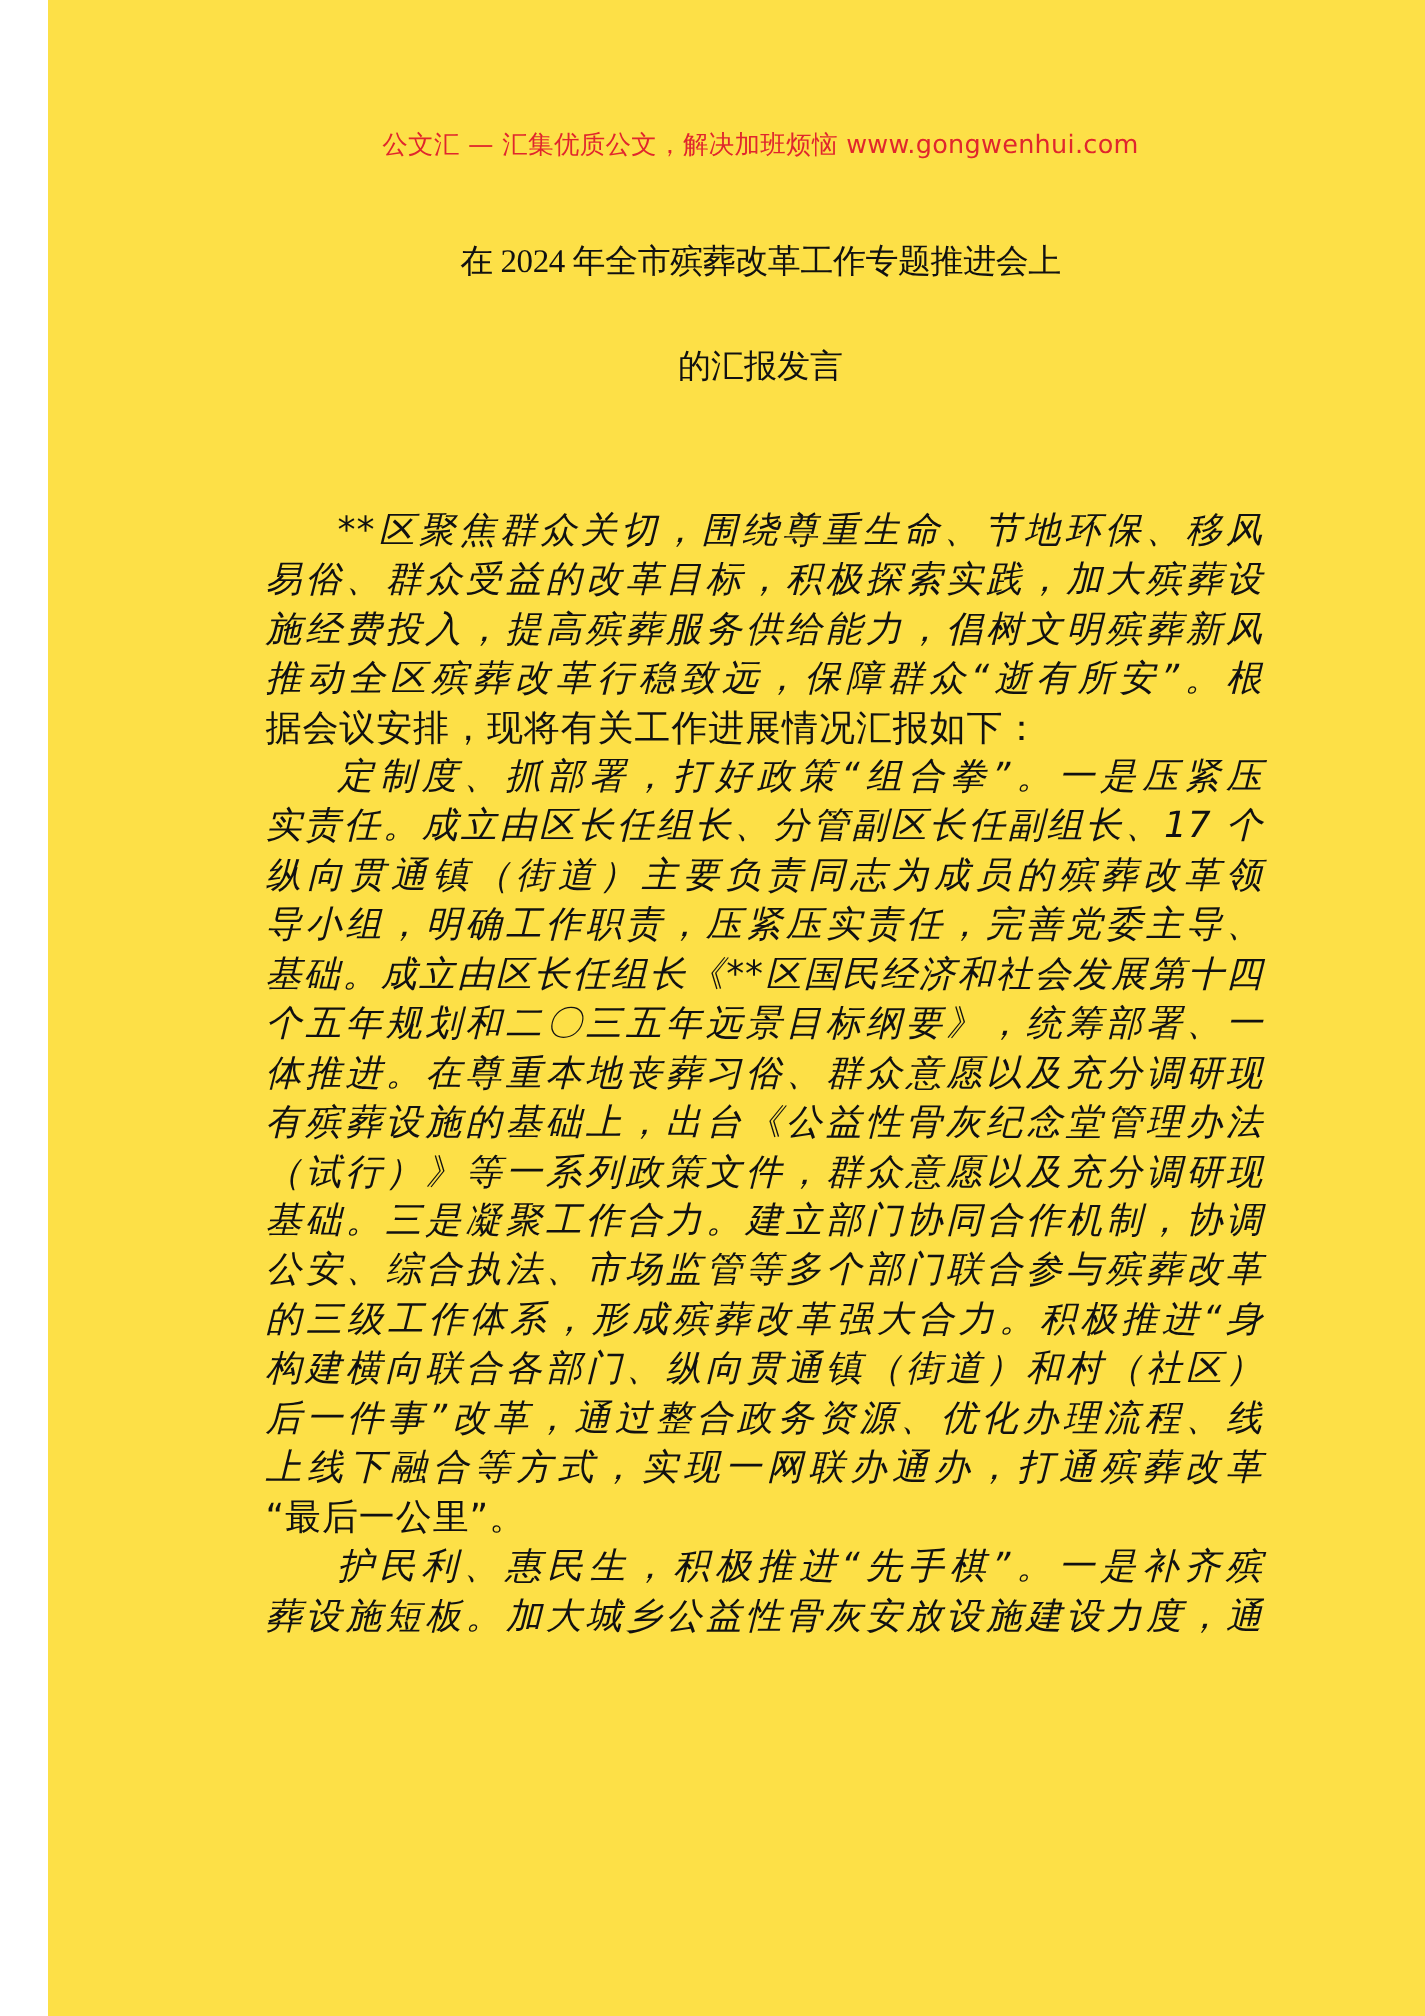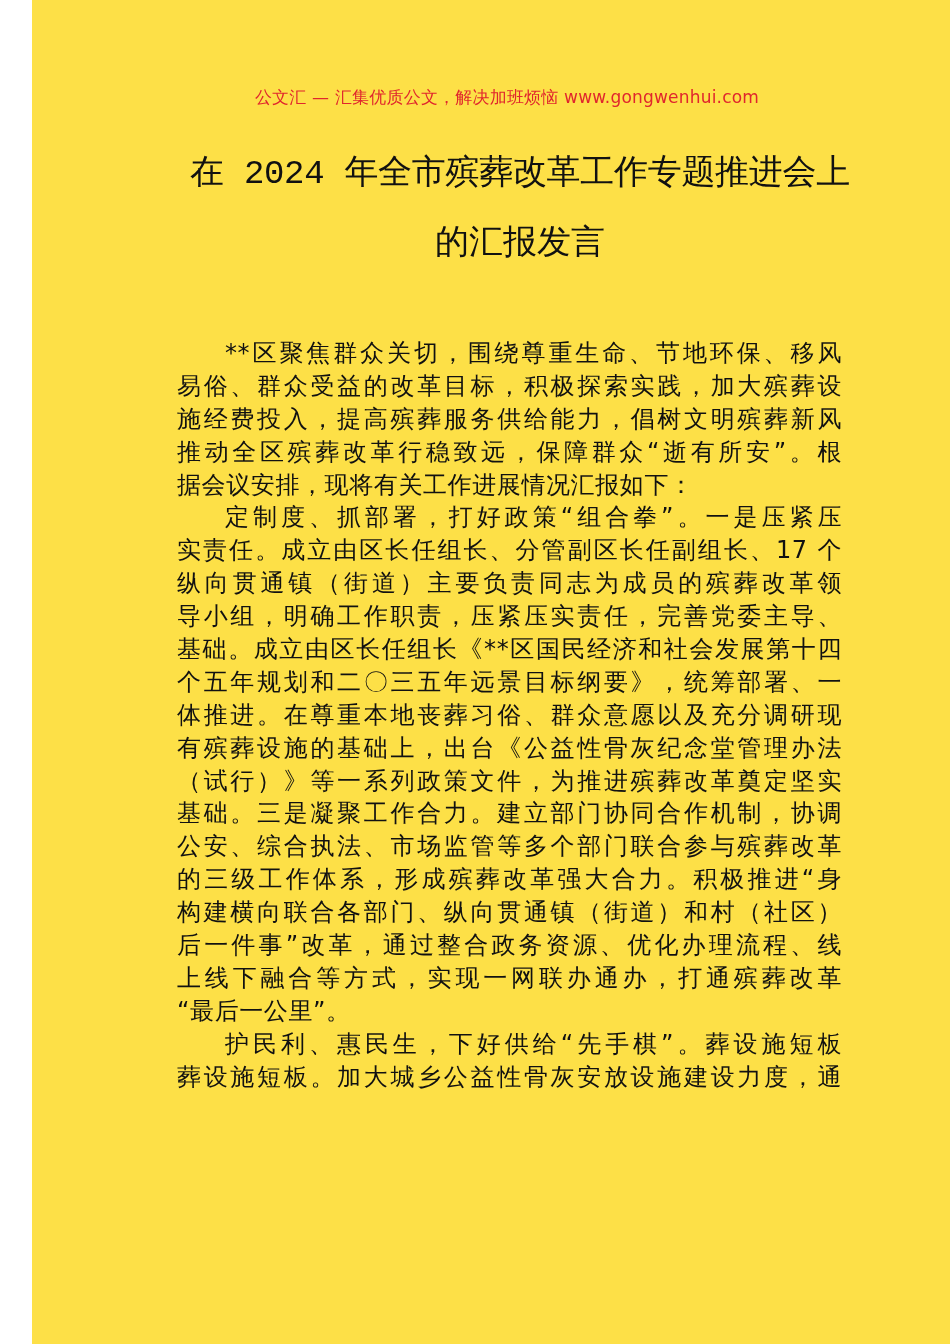--- a/index.html
+++ b/index.html
@@ -30,25 +30,25 @@
       width: 950px;
       text-align: center;
       font-size: 17px;
       line-height: 26px;
       color: #e0262d;
       letter-spacing: 0.2px;
       white-space: nowrap;
     }
     .title {
       position: absolute;
-      left: 148px;
+      left: 135px;
       width: 680px;
       text-align: center;
-      font-family: Liberation Mono, monospace;
-      font-size: 34px;
+      font-family: Liberation Serif, serif;
+      font-size: 22px;
       line-height: 44px;
       white-space: nowrap;
       color: #111111;
     }
     .title-line-1 { top: 152px; letter-spacing: -0.3px; }
     .title-line-2 { top: 222px; }
     .body-text {
       position: absolute;
       left: 145px;
       top: 337px;
@@ -58,20 +58,21 @@
       height: 32.9px;
       line-height: 32.9px;
       font-size: 24px;
       white-space: nowrap;
       color: #111111;
       letter-spacing: 0.6px;
     }
     .line.justify {
       text-align: justify;
       text-align-last: justify;
+      font-style: italic;
     }
     .line.indent {
       padding-left: 48px;
     }
   </style>
 </head>
 <body>
 
 <div class="page">
 
@@ -89,26 +90,26 @@
     <div class="line">据会议安排，现将有关工作进展情况汇报如下：</div>
 
     <div class="line justify indent">定制度、抓部署，打好政策“组合拳”。一是压紧压</div>
     <div class="line justify">实责任。成立由区长任组长、分管副区长任副组长、17 个</div>
     <div class="line justify">纵向贯通镇（街道）主要负责同志为成员的殡葬改革领</div>
     <div class="line justify">导小组，明确工作职责，压紧压实责任，完善党委主导、</div>
     <div class="line justify">基础。成立由区长任组长《**区国民经济和社会发展第十四</div>
     <div class="line justify">个五年规划和二〇三五年远景目标纲要》，统筹部署、一</div>
     <div class="line justify">体推进。在尊重本地丧葬习俗、群众意愿以及充分调研现</div>
     <div class="line justify">有殡葬设施的基础上，出台《公益性骨灰纪念堂管理办法</div>
-    <div class="line justify">（试行）》等一系列政策文件，为推进殡葬改革奠定坚实</div>
+    <div class="line justify">（试行）》等一系列政策文件，群众意愿以及充分调研现</div>
     <div class="line justify">基础。三是凝聚工作合力。建立部门协同合作机制，协调</div>
     <div class="line justify">公安、综合执法、市场监管等多个部门联合参与殡葬改革</div>
     <div class="line justify">的三级工作体系，形成殡葬改革强大合力。积极推进“身</div>
     <div class="line justify">构建横向联合各部门、纵向贯通镇（街道）和村（社区）</div>
     <div class="line justify">后一件事”改革，通过整合政务资源、优化办理流程、线</div>
     <div class="line justify">上线下融合等方式，实现一网联办通办，打通殡葬改革</div>
     <div class="line">“最后一公里”。</div>
 
-    <div class="line justify indent">护民利、惠民生，下好供给“先手棋”。葬设施短板</div>
+    <div class="line justify indent">护民利、惠民生，积极推进“先手棋”。一是补齐殡</div>
     <div class="line justify">葬设施短板。加大城乡公益性骨灰安放设施建设力度，通</div>
   </div>
 
 </div>
 
 </body></html>

